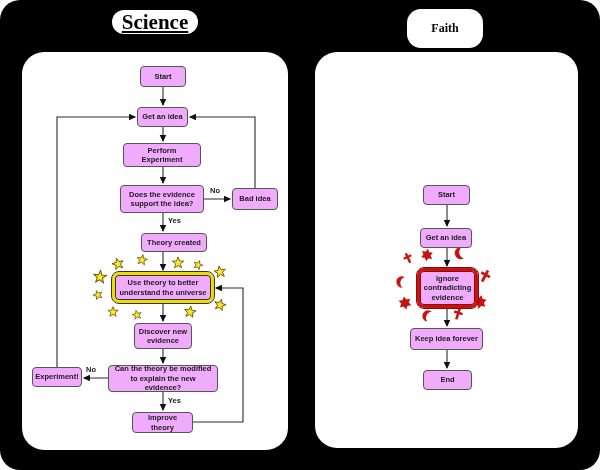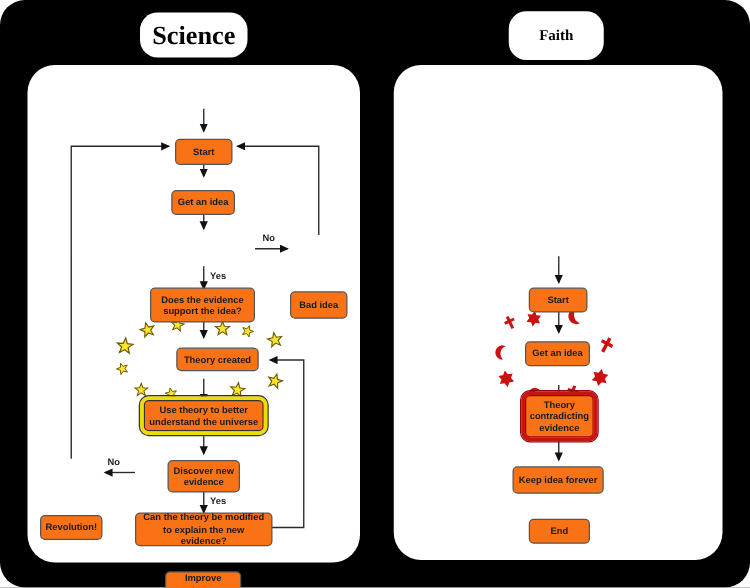--- a/index.html
+++ b/index.html
@@ -2,33 +2,33 @@
 <html><head>
 <meta charset="utf-8">
 <style>
   html,body{margin:0;padding:0;background:#ffffff;}
   .canvas{position:relative;width:600px;height:470px;background:#000;border-radius:20px;overflow:hidden;
           font-family:"Liberation Sans",sans-serif;}
   .pill{position:absolute;background:#fff;border-radius:14px;display:flex;align-items:center;justify-content:center;
         font:bold 21px "Liberation Serif",serif;color:#000;}
   .panel{position:absolute;background:#fff;border-radius:22px;}
   .layer{position:absolute;left:0;top:0;overflow:visible;}
-  .box{position:absolute;box-sizing:border-box;background:#f97316;border:1px solid #555;border-radius:4px;
+  .box{position:absolute;box-sizing:border-box;background:#f0abfc;border:1px solid #555;border-radius:4px;
        display:flex;align-items:center;justify-content:center;text-align:center;
-       font:bold 7.5px/1.25 "Liberation Sans",sans-serif;color:#1a1a1a;padding:1px 3px;z-index:2;margin-top:45px;}
+       font:bold 7.5px/1.25 "Liberation Sans",sans-serif;color:#1a1a1a;padding:1px 3px;z-index:2;}
   .box.hl-science{border:3px solid #eedd00;border-radius:7px;outline:1px solid #333;box-shadow:inset 0 0 0 1px #333;}
   .box.hl-faith{border:3px solid #cc1111;border-radius:7px;box-shadow:inset 0 0 0 1px #8e0b0b;outline:1px solid #8e0b0b;}
   .edge-label{position:absolute;font:bold 7.5px "Liberation Sans",sans-serif;color:#222;z-index:3;}
 </style>
 </head>
 <body>
 
 <div class="canvas">
 
-  <div class="pill" style="left:112px;top:10px;width:86px;height:36px;">
+  <div class="pill" style="left:112px;top:10px;width:86px;height:24px;text-decoration:underline;">
     <span>Science</span>
   </div>
   <div class="pill" style="left:407px;top:9px;width:76px;height:39px;font-size:12px;">
     <span>Faith</span>
   </div>
 
   <div class="panel" style="left:22px;top:52px;width:266px;height:398px;">
 
     <svg class="layer" width="266" height="398">
       <defs>
@@ -63,27 +63,28 @@
         <use href="#star5" transform="translate(76,243) scale(0.8) rotate(-20)"></use>
         <use href="#star5" transform="translate(198,253) rotate(15)"></use>
         <use href="#star5" transform="translate(91,260) scale(0.9)"></use>
         <use href="#star5" transform="translate(115,263) scale(0.8) rotate(-12)"></use>
         <use href="#star5" transform="translate(168,260) rotate(8)"></use>
       </g>
     </svg>
 
     <div class="box" style="left:118px;top:14px;width:46px;height:21px;">Start</div>
     <div class="box" style="left:115px;top:55px;width:51px;height:20px;">Get an idea</div>
+    <div class="box" style="left:101px;top:91px;width:78px;height:24px;">Perform Experiment</div>
     <div class="box" style="left:98px;top:133px;width:84px;height:28px;">Does the evidence support the idea?</div>
     <div class="box" style="left:210px;top:136px;width:46px;height:22px;">Bad idea</div>
     <div class="box" style="left:119px;top:181px;width:66px;height:19px;">Theory created</div>
     <div class="box hl-science" style="left:90px;top:220px;width:102px;height:31px;">Use theory to better understand the universe</div>
     <div class="box" style="left:86px;top:313px;width:110px;height:27px;">Can the theory be modified to explain the new evidence?</div>
     <div class="box" style="left:112px;top:271px;width:58px;height:26px;">Discover new evidence</div>
-    <div class="box" style="left:10px;top:315px;width:50px;height:20px;">Revolution!</div>
+    <div class="box" style="left:10px;top:315px;width:50px;height:20px;">Experiment!</div>
     <div class="box" style="left:110px;top:360px;width:61px;height:21px;">Improve theory</div>
 
     <span class="edge-label" style="left:188px;top:134px;">No</span>
     <span class="edge-label" style="left:146px;top:164px;">Yes</span>
     <span class="edge-label" style="left:64px;top:313px;">No</span>
     <span class="edge-label" style="left:146px;top:344px;">Yes</span>
   </div>
 
   <div class="panel" style="left:315px;top:52px;width:263px;height:396px;">
 
@@ -111,18 +112,18 @@
         <use href="#cross" transform="translate(170,224) rotate(28)"></use>
         <use href="#sdavid" transform="translate(90,251) scale(0.95) rotate(-10)"></use>
         <use href="#sdavid" transform="translate(165,250) rotate(12)"></use>
         <use href="#cres" transform="translate(113,264) scale(0.95) rotate(25)"></use>
         <use href="#cross" transform="translate(143,262) scale(0.9) rotate(18)"></use>
       </g>
     </svg>
 
     <div class="box" style="left:108px;top:133px;width:47px;height:20px;">Start</div>
     <div class="box" style="left:105px;top:176px;width:52px;height:20px;">Get an idea</div>
-    <div class="box hl-faith" style="left:102px;top:216px;width:61px;height:40px;">Theory contradicting evidence</div>
+    <div class="box hl-faith" style="left:102px;top:216px;width:61px;height:40px;">Ignore contradicting evidence</div>
     <div class="box" style="left:95px;top:276px;width:73px;height:22px;">Keep idea forever</div>
     <div class="box" style="left:108px;top:318px;width:49px;height:20px;">End</div>
   </div>
 
 </div>
 
 </body></html>

